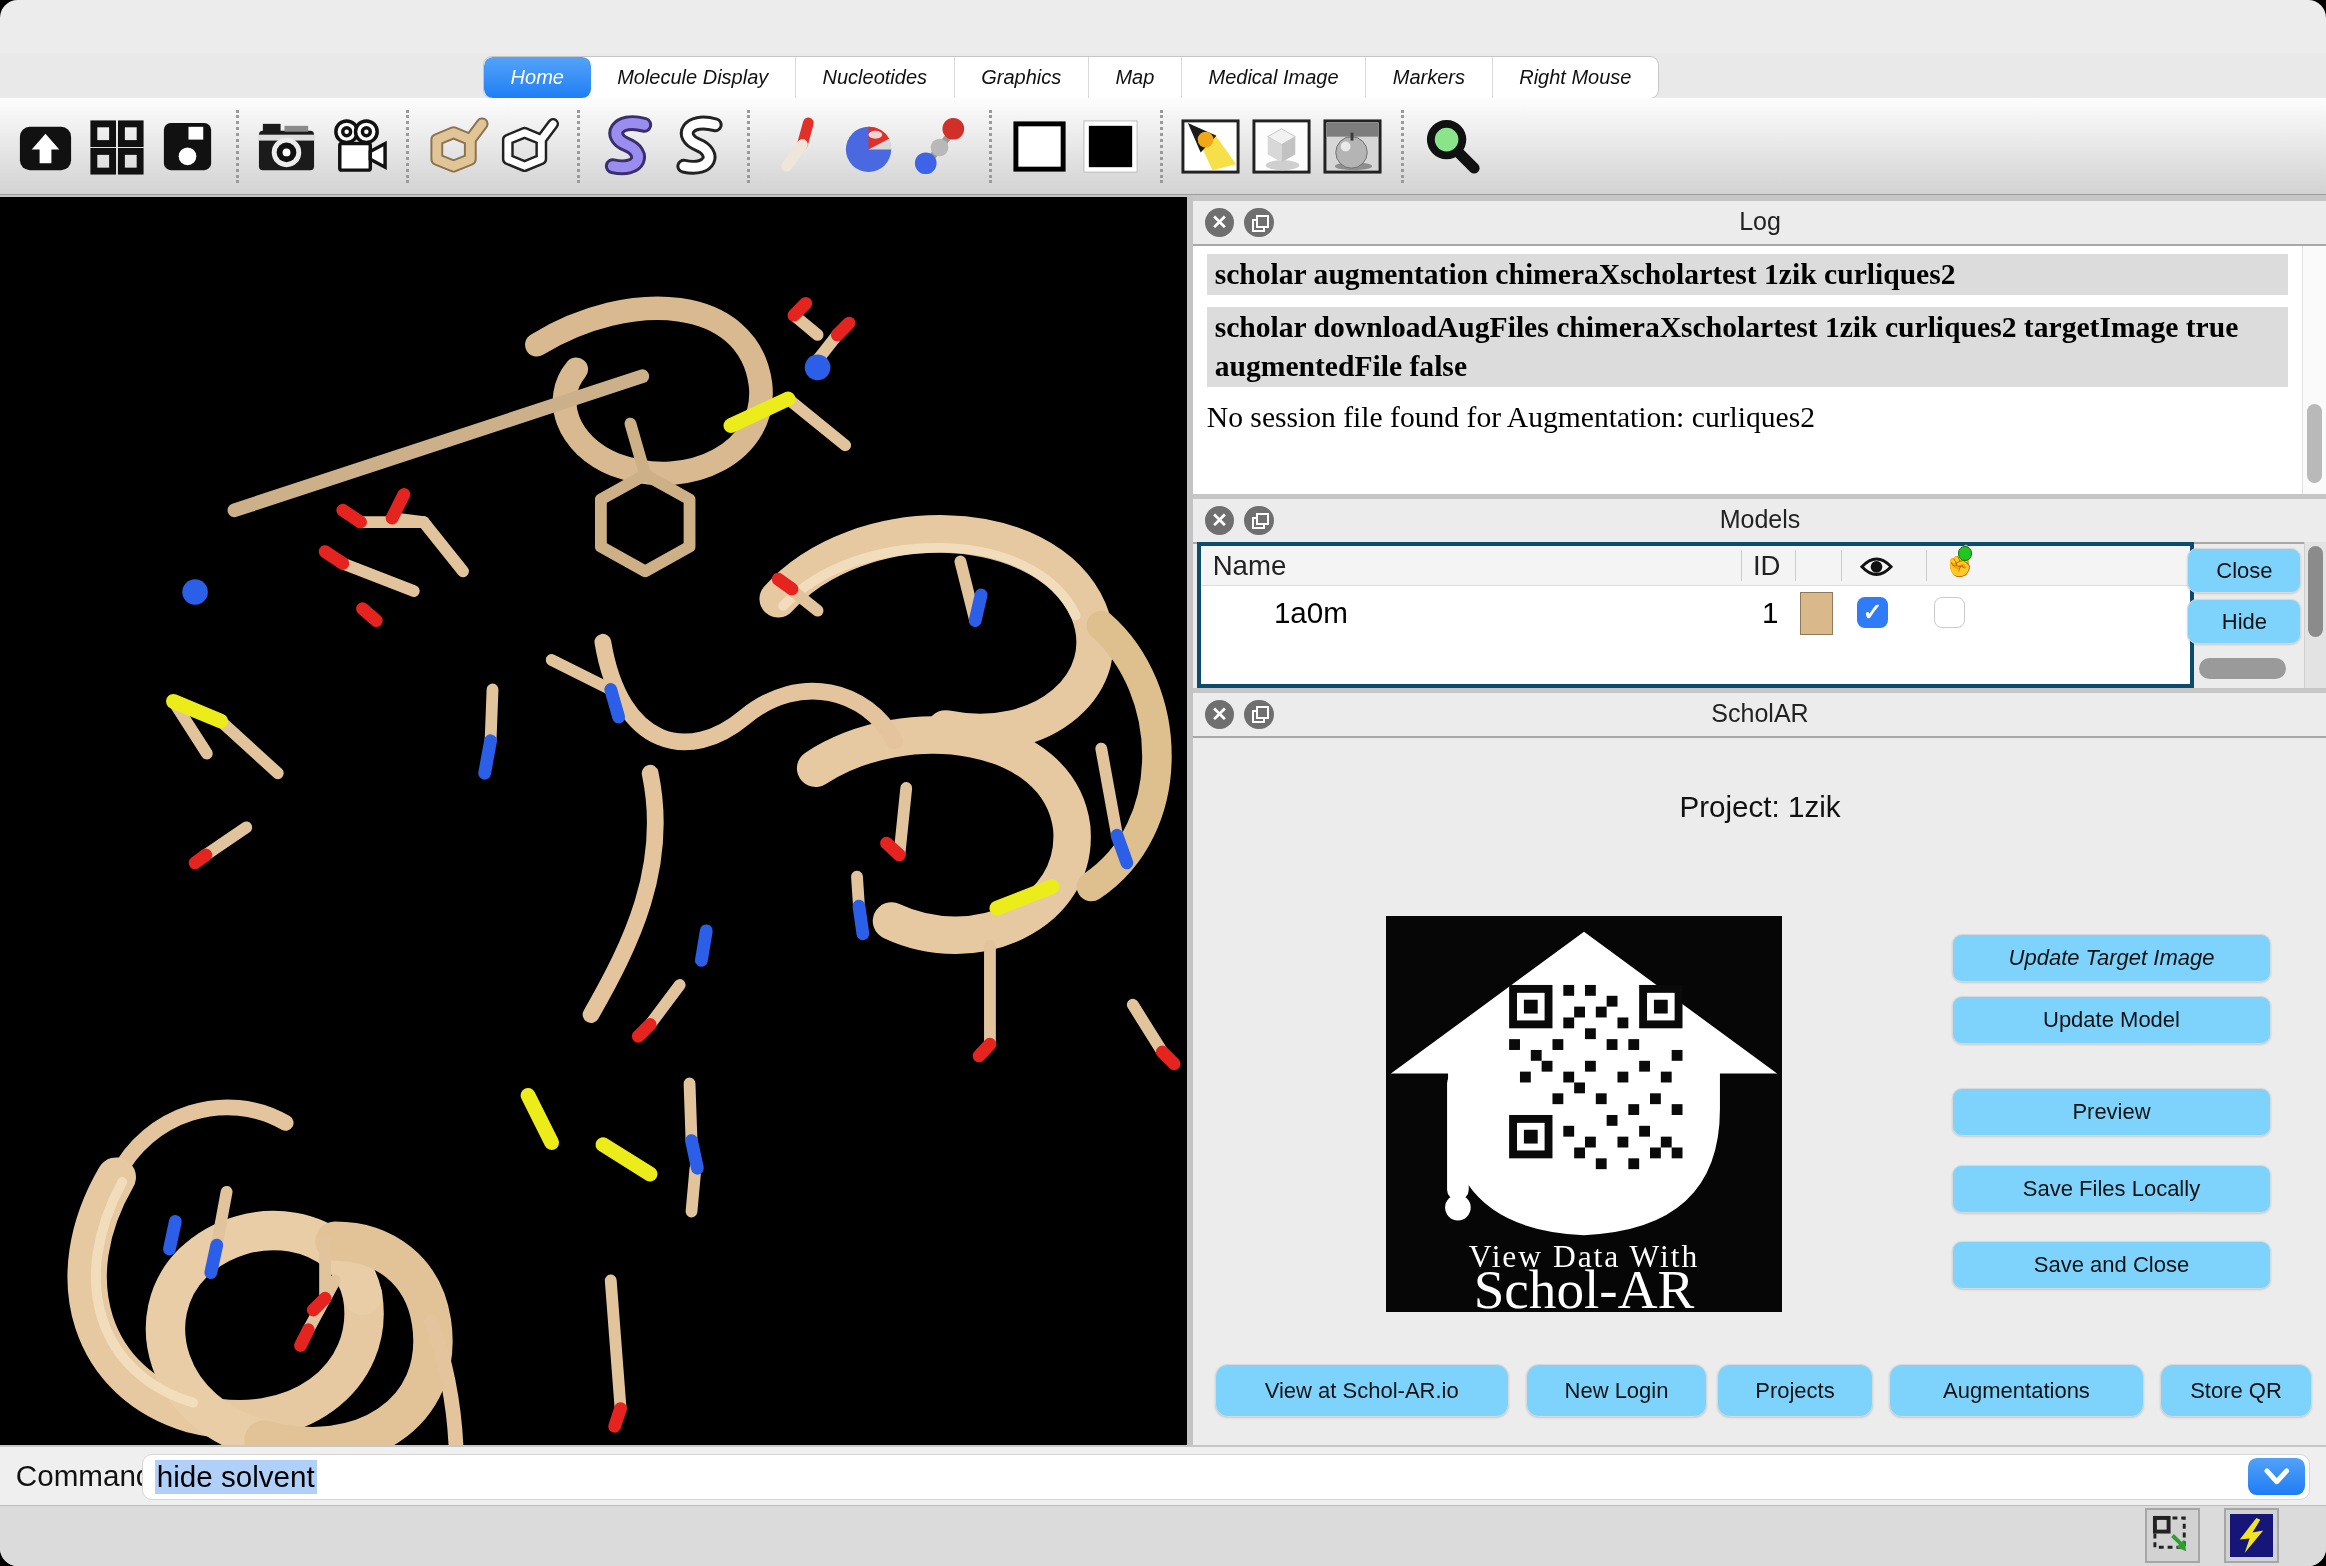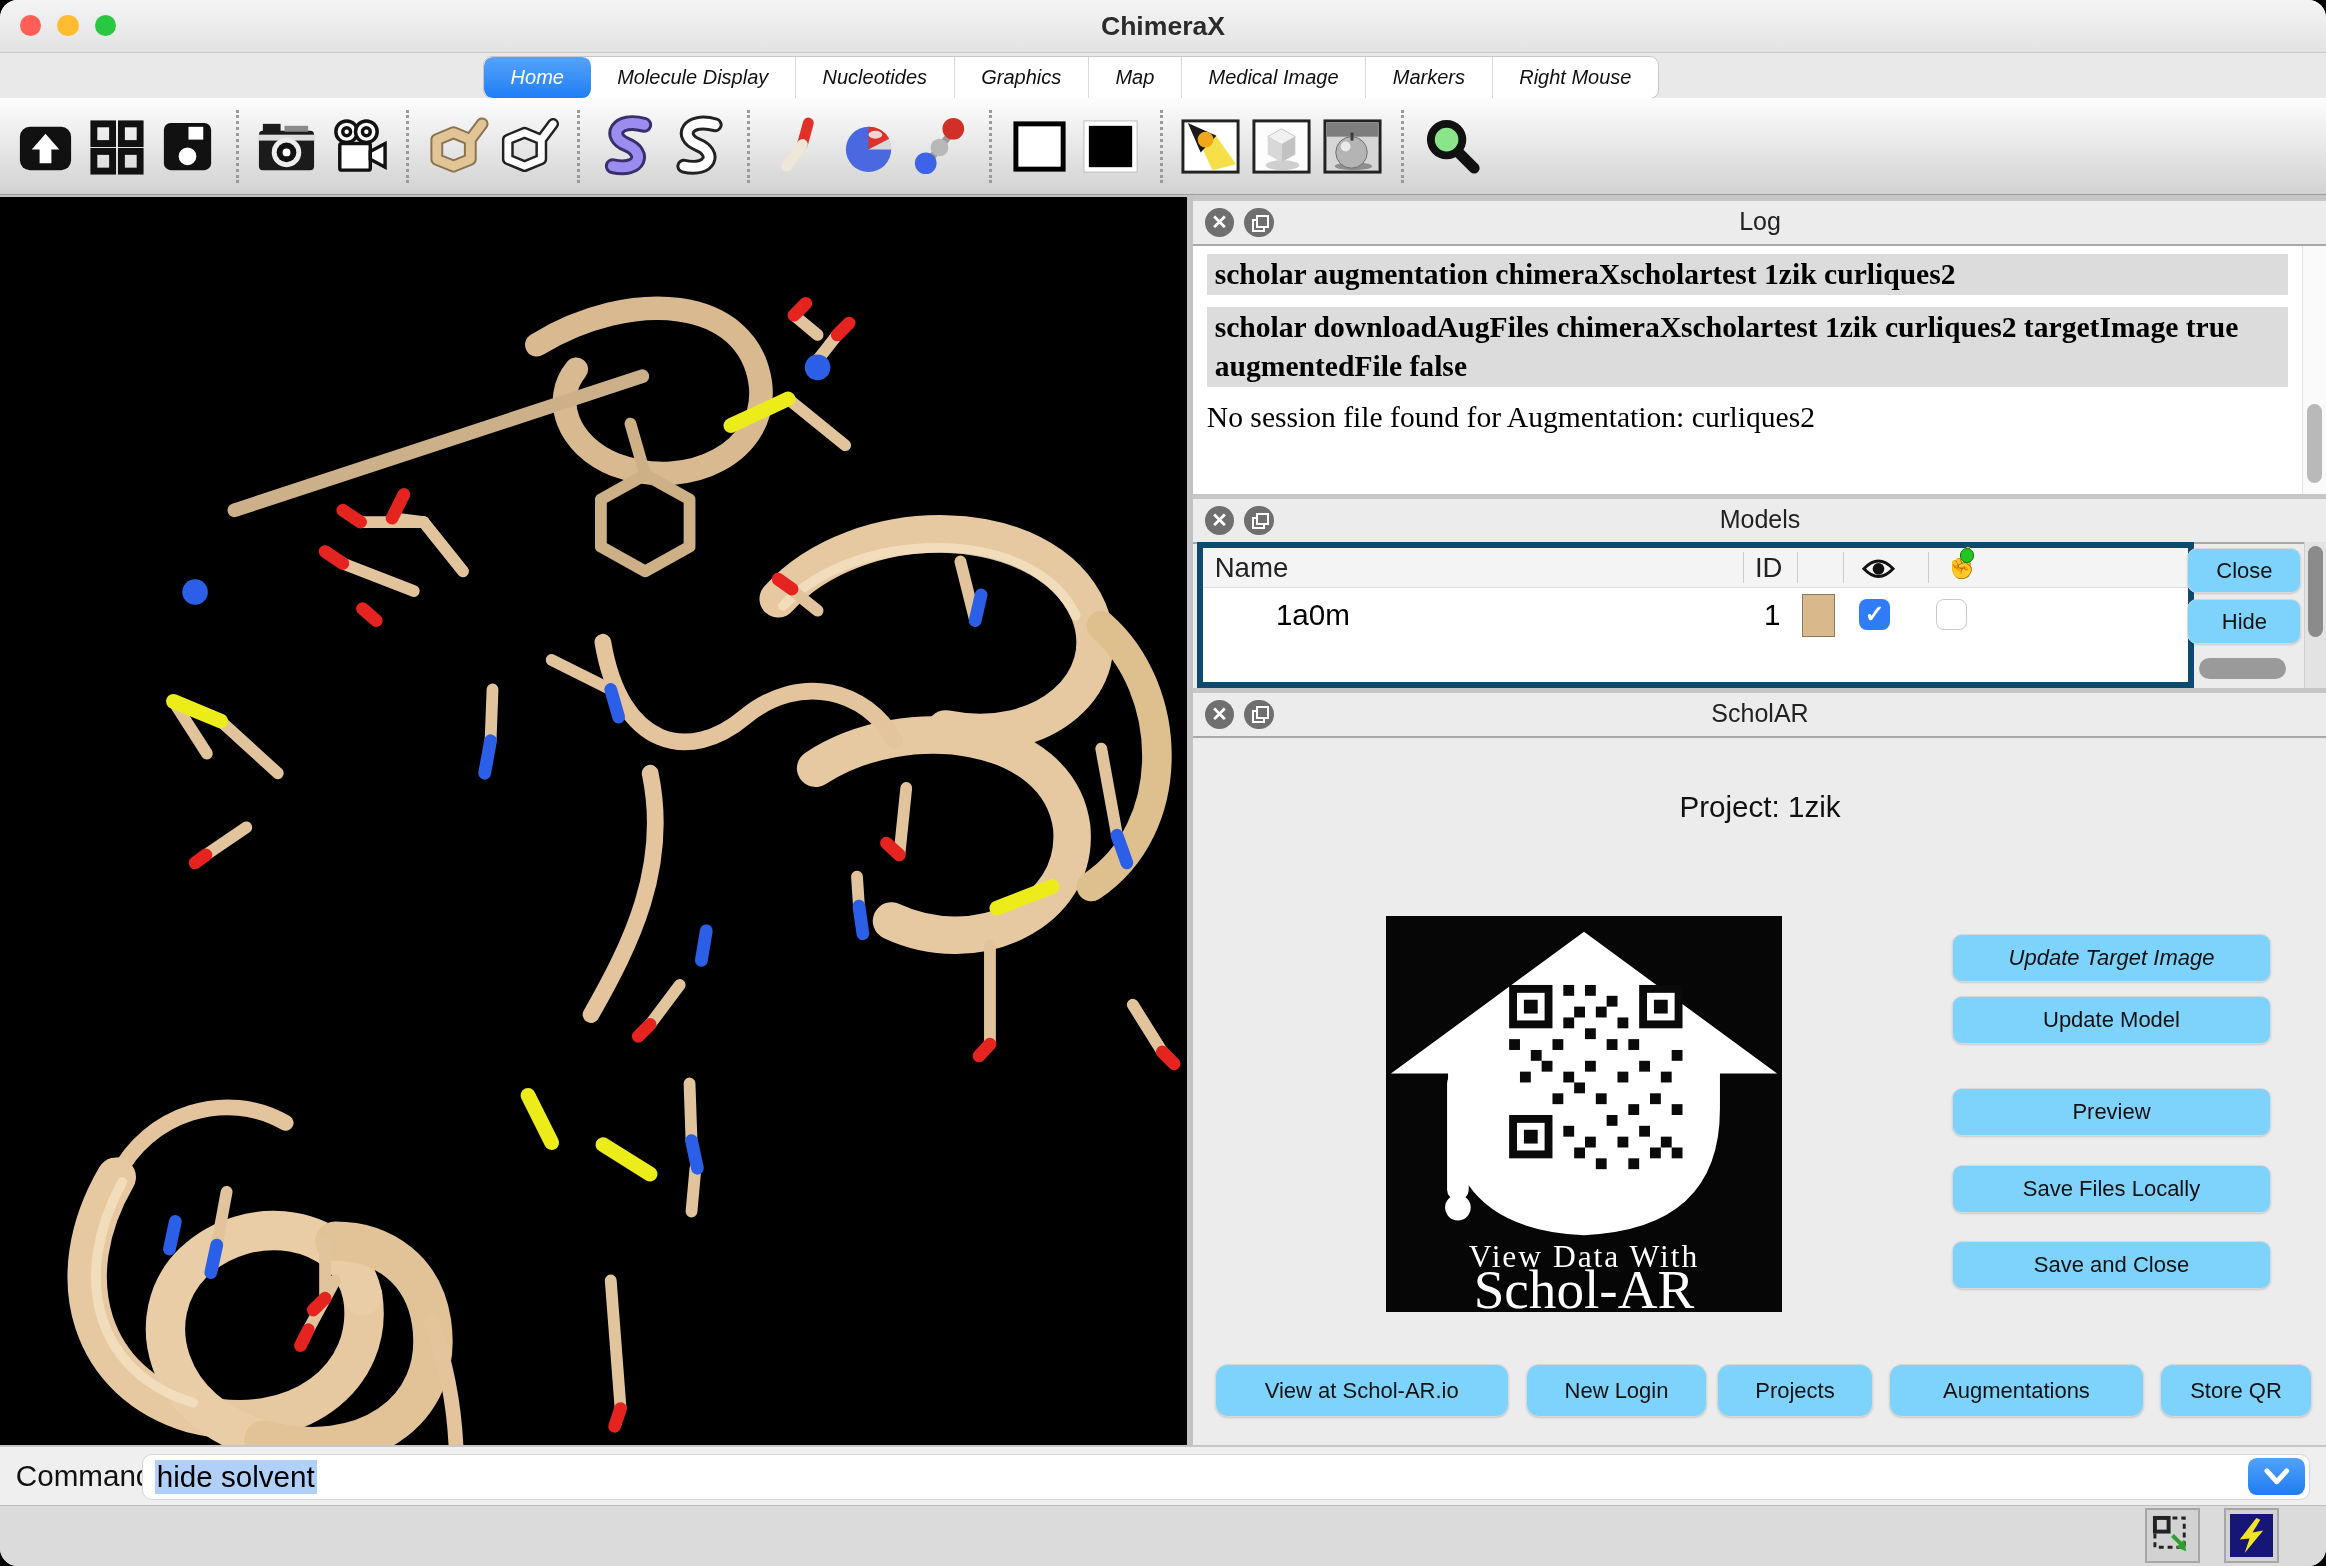--- a/index.html
+++ b/index.html
@@ -35,21 +35,21 @@
   .floatsq i{position:absolute;border:2.5px solid #fff;width:8.9px;height:8.9px;display:block;}
   .floatsq i.b{left:0;top:3px;background:#6f6f6f;}
   .floatsq i.f{left:3.9px;top:-1px;background:#6f6f6f;}
   
   .logbody{position:absolute;left:0;right:0;top:45px;bottom:0;background:#fff;padding:7.9px 39px 0 13.8px;font-family:"Liberation Serif","DejaVu Serif",serif;font-size:29.6px;line-height:39px;color:#000;overflow:hidden;}
   .logentry{margin-bottom:11.8px;}
   .logentry.hl{background:#dcdcdc;font-weight:700;padding:1px 7.9px;}
   .logscroll{position:absolute;right:0;top:45px;bottom:0;width:23.6px;background:#fafafa;border-left:1px solid #e2e2e2;}
   .logthumb{position:absolute;left:3.9px;width:14.8px;height:79px;top:158px;border-radius:7.9px;background:#b9b9b9;}
   
-  .mtable{position:absolute;left:3.9px;top:0;width:997px;height:146px;background:#fff;border:6px solid #0c4a6e;box-sizing:border-box;}
+  .mtable{position:absolute;left:3.9px;top:0;width:997px;height:146px;background:#fff;border:4px solid #0c4a6e;box-sizing:border-box;}
   .mth{position:absolute;left:0;right:0;top:0;height:39px;background:#f4f4f4;border-bottom:1px solid #ddd;font-size:27.6px;color:#222;}
   .mth .c{position:absolute;top:0;line-height:39px;}
   .colsep{position:absolute;top:3.9px;bottom:3.9px;width:1px;background:#ccc;}
   .mrow{position:absolute;left:0;right:0;top:39px;height:55px;font-size:29.6px;color:#000;}
   .swatch{position:absolute;width:31.5px;height:41px;background:#d9b98c;border:1px solid #8d7a5a;top:6.9px;}
   .cb{position:absolute;width:31.5px;height:31.5px;border-radius:7.9px;top:11.8px;}
   .cb.on{background:#2f7cf6;color:#fff;text-align:center;line-height:31.5px;font-size:23.6px;font-weight:700;}
   .cb.off{background:#fff;border:1px solid #c9c9c9;box-sizing:border-box;}
   .mbuttons{position:absolute;right:23.6px;top:0;width:116px;bottom:0;}
   .btn{background:#7dd3fc;border:1px solid #d9d9d9;border-radius:9.9px;box-shadow:0 1px 2px rgba(0,0,0,.15);text-align:center;font-size:22px;color:#111;}
@@ -70,28 +70,20 @@
   .cmddrop{position:absolute;right:3.9px;top:3px;width:57px;height:37px;border-radius:8.9px;background:linear-gradient(#53a2f8,#1e7cf4);display:flex;align-items:center;justify-content:center;}
   
   .statusbar{position:absolute;left:0;top:1505px;right:0;height:61px;background:#dbdbdb;border-top:1px solid #bdbdbd;box-sizing:border-box;}
   .sicon{position:absolute;top:2px;width:55px;height:55px;background:#d2d2d2;border:2px solid #a6a6a6;box-sizing:border-box;display:flex;align-items:center;justify-content:center;}
 </style>
 </head>
 <body>
 
 <div class="window">
 
-  <div class="titlebar">
-    <div class="lights">
-      <div class="light red"></div>
-      <div class="light yellow"></div>
-      <div class="light green"></div>
-    </div>
-    <div class="title">ChimeraX</div>
-  </div>
 
   <div class="tabrow">
     <div class="tabstrip">
       <div class="tab active">Home</div>
       <div class="tab">Molecule Display</div>
       <div class="tab">Nucleotides</div>
       <div class="tab">Graphics</div>
       <div class="tab">Map</div>
       <div class="tab">Medical Image</div>
       <div class="tab">Markers</div>

